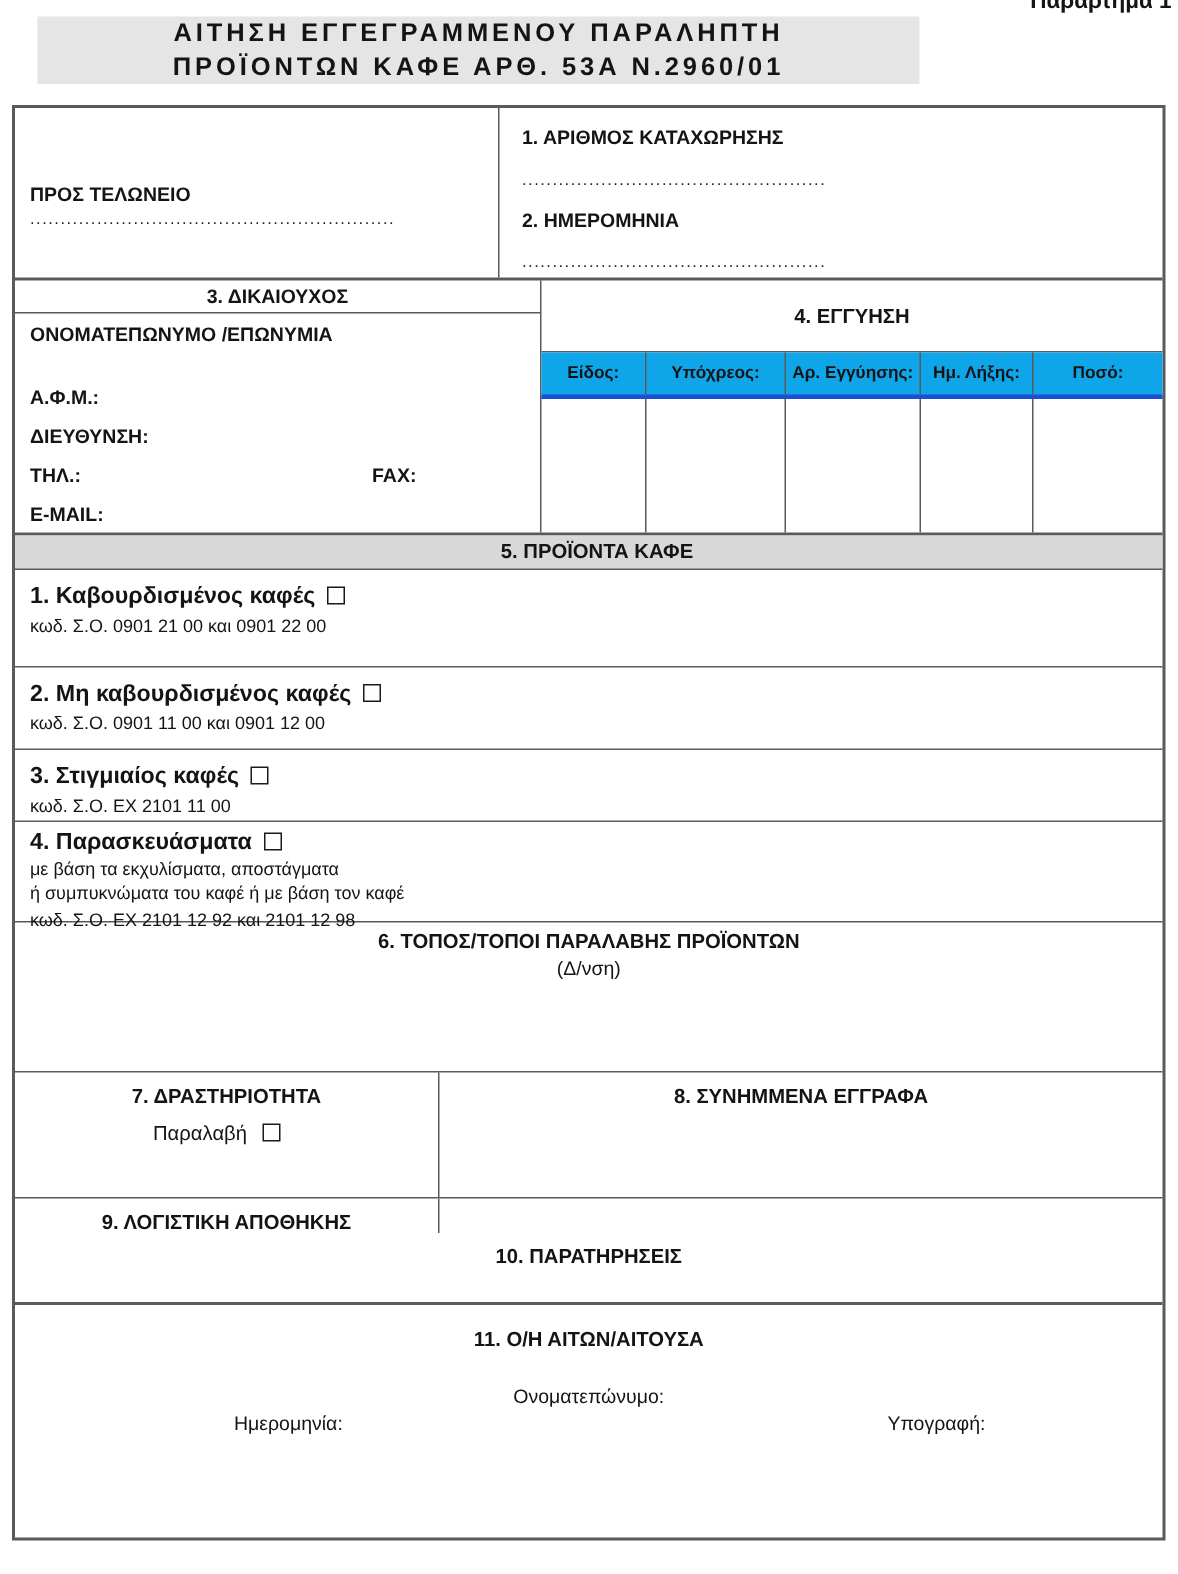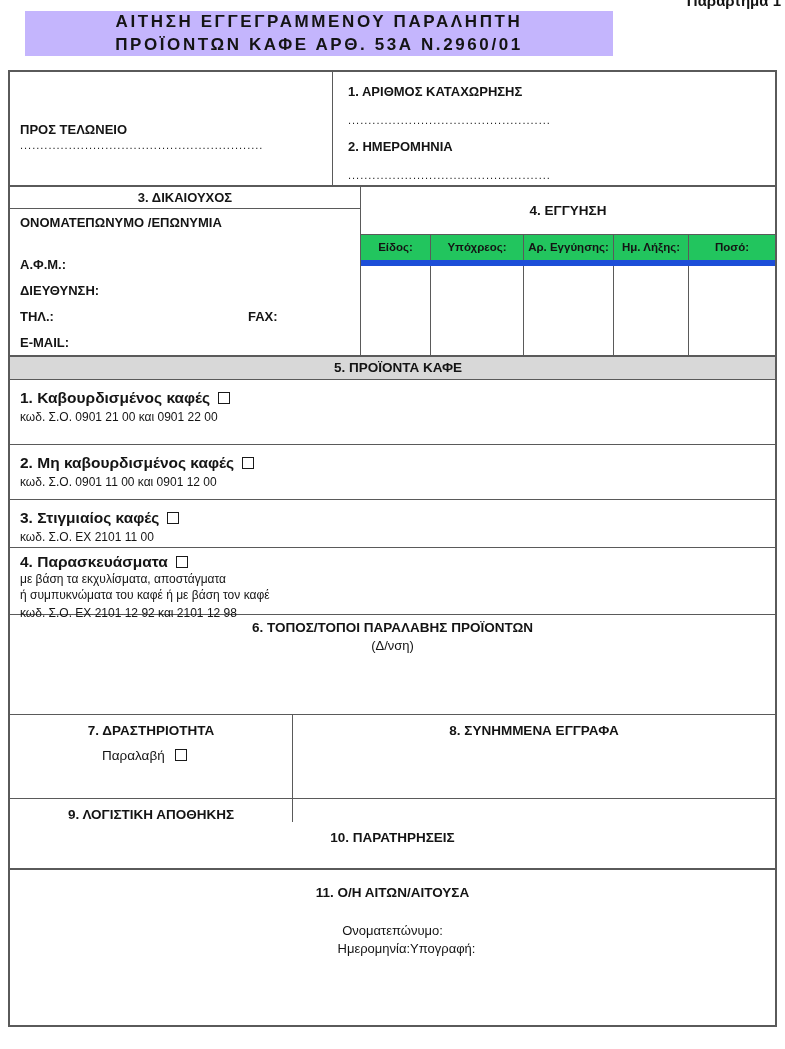--- a/index.html
+++ b/index.html
@@ -8,21 +8,21 @@
     width:785px; height:1049px; position:relative; overflow:hidden;
     font-family:"Liberation Sans", "DejaVu Sans", sans-serif;
     color:#141414;
   }
   .appendix {
     position:absolute; top:-8px; right:4px;
     font-weight:bold; font-size:15px;
   }
   .title-block {
     position:absolute; left:25px; top:11px; width:588px;
-    background:#c4b5fd; text-align:center;
+    background:#e5e5e5; text-align:center;
     font-weight:bold; font-size:17px; letter-spacing:2.6px; line-height:22.5px;
   }
   .form {
     position:absolute; left:8px; top:70px; width:769px;
     border:2px solid #5a5a5a; background:#fff;
   }
   .b-bot1 { border-bottom:1px solid #5a5a5a; }
   .b-bot2 { border-bottom:2px solid #5a5a5a; }
 
   
@@ -38,21 +38,21 @@
   .cell-dik { width:351px; border-right:1px solid #5a5a5a; font-weight:bold; font-size:13px; }
   .dik-header { height:22px; line-height:21px; text-align:center; border-bottom:1px solid #5a5a5a; }
   .dik-body { padding:6px 0 0 10px; }
   .line-afm  { margin-top:27px; }
   .line-addr { margin-top:11px; }
   .line-tel  { margin-top:11px; display:flex; }
   .tel-label { width:228px; }
   .line-email{ margin-top:11px; }
   .cell-egg { flex:1; display:flex; flex-direction:column; }
   .egg-header { height:48px; border-bottom:1px solid #5a5a5a; display:flex; align-items:center; justify-content:center; font-weight:bold; font-size:13.5px; }
-  .egg-cols { display:flex; height:31px; background:#22c55e; border-bottom:6px solid #1d4ed8; }
+  .egg-cols { display:flex; height:31px; background:#0ea5e9; border-bottom:3px solid #1d4ed8; }
   .egg-col { display:flex; align-items:center; justify-content:center; text-align:center;
              font-weight:bold; font-size:11.5px; line-height:12.5px; border-right:1px solid #5a5a5a; }
   .egg-body { flex:1; display:flex; }
   .egg-bcell { border-right:1px solid #5a5a5a; }
   .w1 { width:70px; } .w2 { width:93px; } .w3 { width:90px; } .w4 { width:75px; } .w5 { flex:1; border-right:none; }
 
   
   .row5hdr { height:23px; line-height:22px; background:#d8d8d8; text-align:center; font-weight:bold; font-size:13.5px;padding-left:11px; }
   .product { padding:9px 0 0 10px; }
   .p1 { height:65px; } .p2 { height:55px; } .p3 { height:48px; }
@@ -74,21 +74,21 @@
   .cell-left { width:283px; border-right:1px solid #5a5a5a; }
   .cell-right { flex:1; }
   .box-header { text-align:center; padding-top:8px; font-weight:bold; font-size:13.5px; }
   .act-option { margin-top:10px; margin-left:92px; font-size:13.5px; }
   .act-option .cb { margin-left:10px; }
 
   
   .row11 { height:155px; }
   .r11-header { text-align:center; padding-top:15px; font-weight:bold; font-size:13.5px; }
   .r11-name { text-align:center; margin-top:23px; font-size:13px; }
-  .r11-sig { display:flex; justify-content:center; margin-top:3px; padding:0 118px 0 146px; font-size:13px; }
+  .r11-sig { display:flex; justify-content:space-between; margin-top:3px; padding:0 118px 0 146px; font-size:13px; }
 </style>
 </head>
 <body>
 
 <div class="appendix">Παράρτημα 1</div>
 
 <div class="title-block">
   <div>ΑΙΤΗΣΗ ΕΓΓΕΓΡΑΜΜΕΝΟΥ ΠΑΡΑΛΗΠΤΗ</div>
   <div>ΠΡΟΪΟΝΤΩΝ ΚΑΦΕ ΑΡΘ. 53Α Ν.2960/01</div>
 </div>

